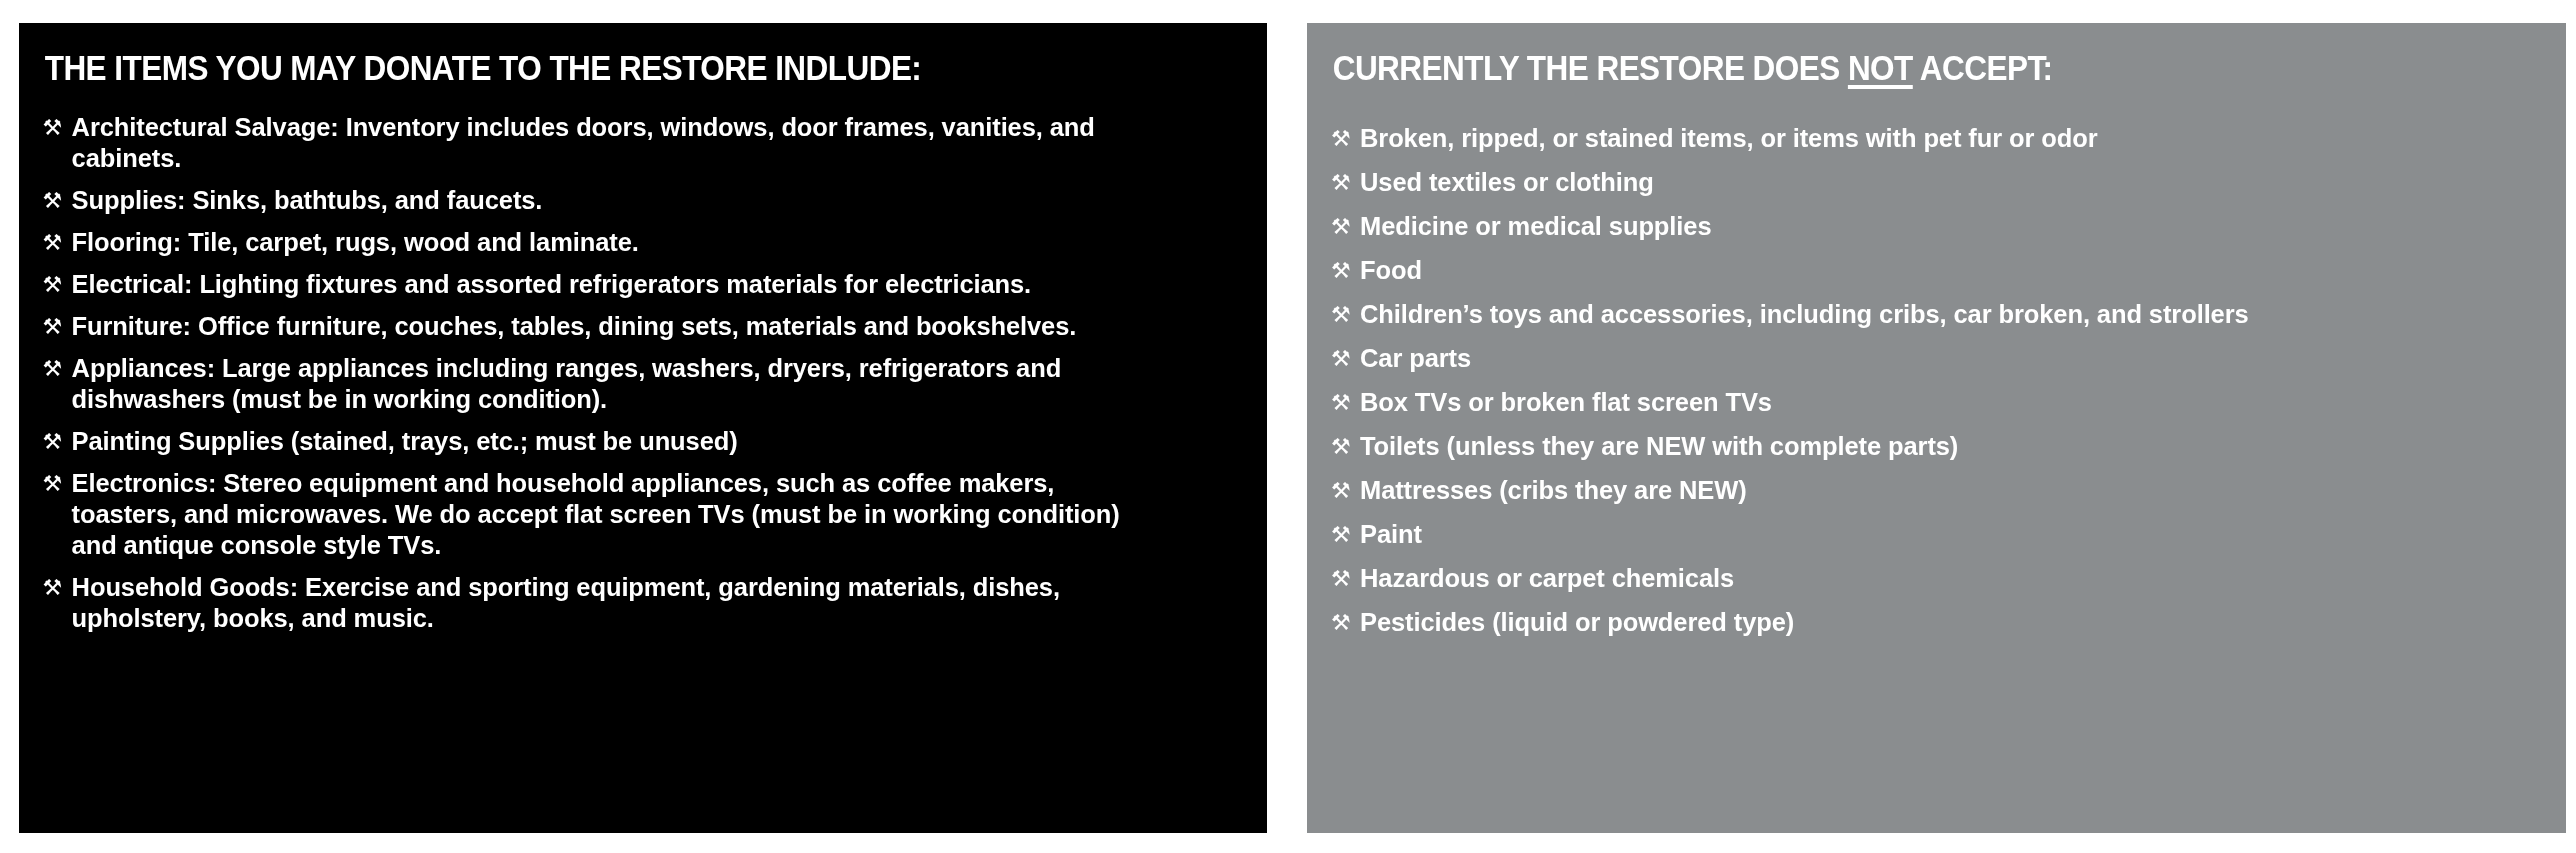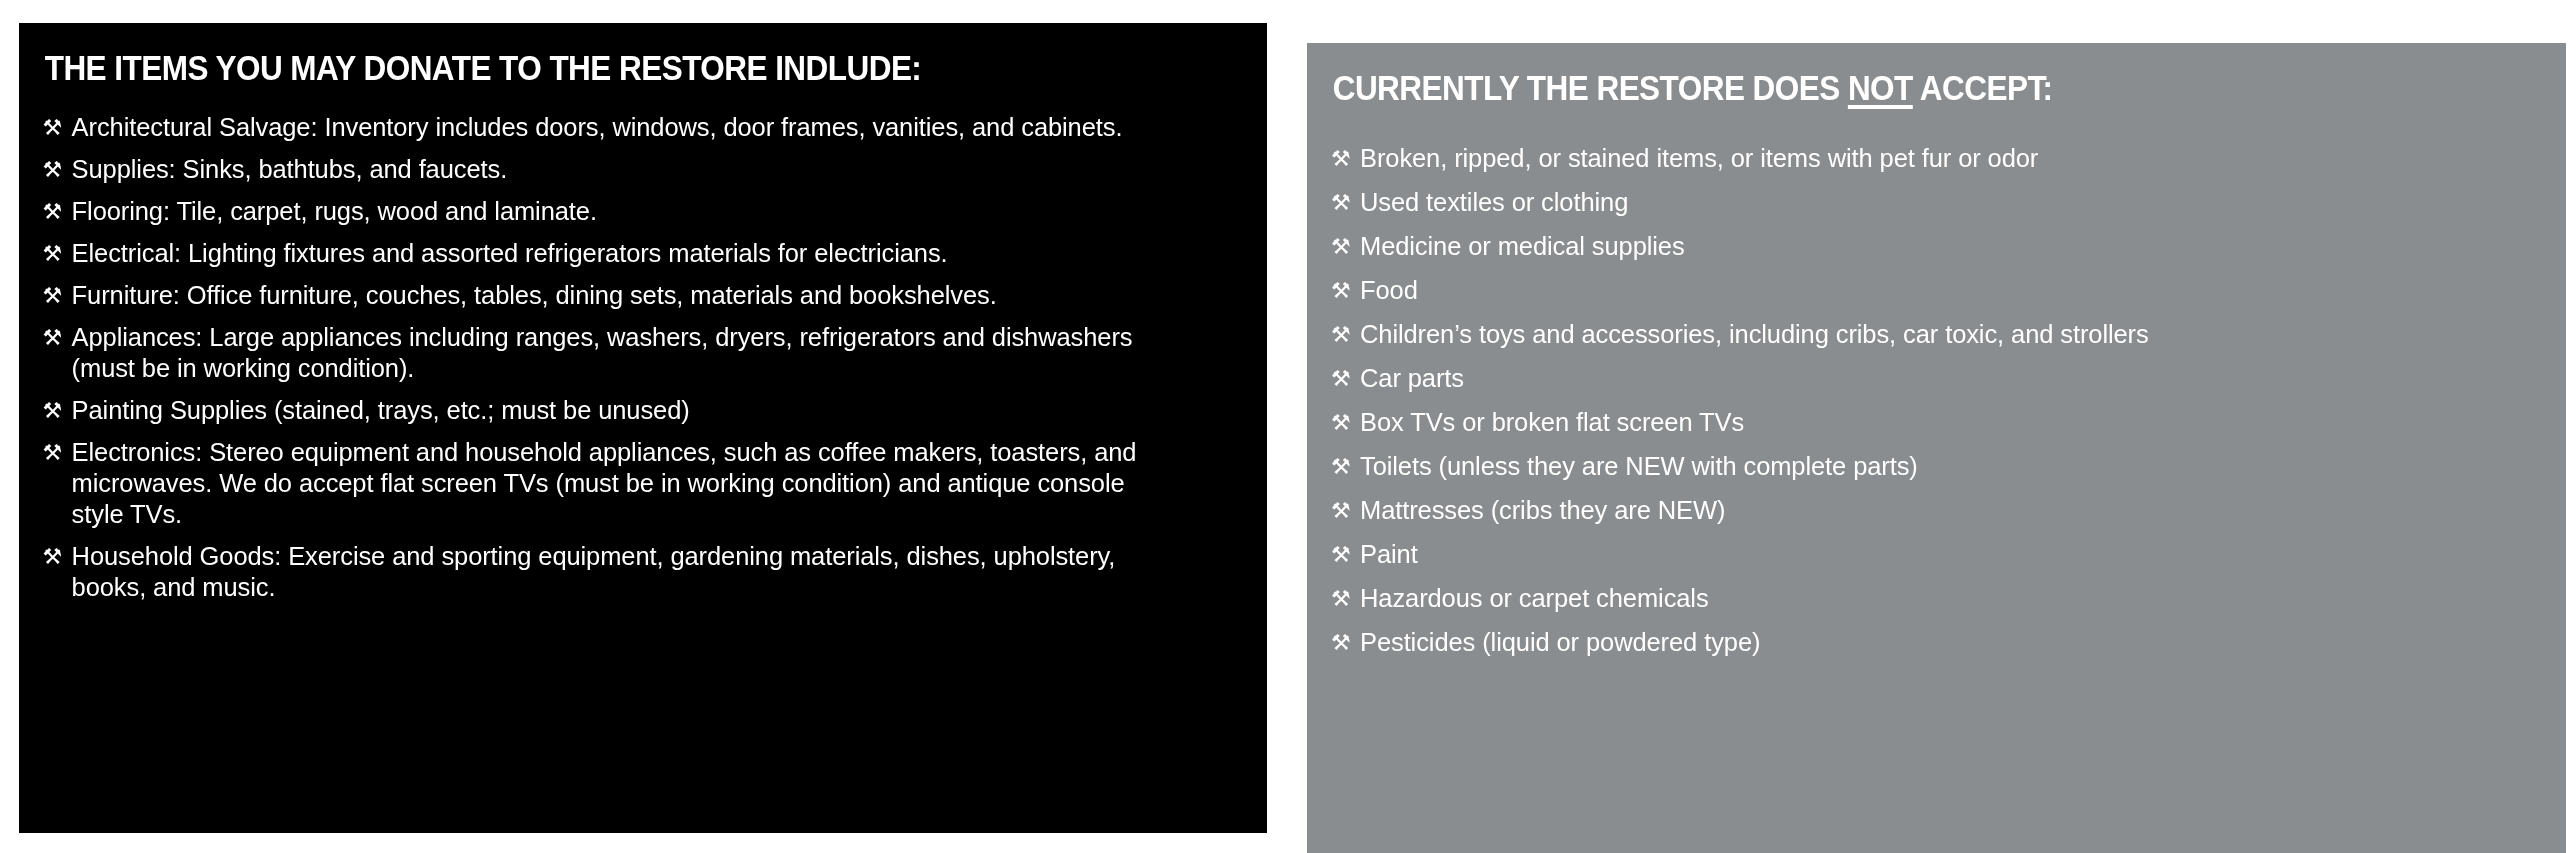--- a/index.html
+++ b/index.html
@@ -34,21 +34,20 @@
     width: 1248px;
     background: #000000;
     padding: 20.4px 24px 18.6px 24px;
   }
 
   .panel-reject {
     left: 1307px;
     width: 1259px;
     background: #8A8D8F;
     padding: 20.4px 24px 18.6px 24px;
-    margin-top: 20px;
   }
 
   .panel-title {
     color: #ffffff;
     font-weight: bold;
     font-size: 35px;
     line-height: 1.18;
     letter-spacing: -0.6px;
     transform: scaleX(0.90);
     transform-origin: left center;
@@ -92,20 +91,21 @@
     top: 0;
     width: 22px;
     color: #ffffff;
     font-size: 22px;
     line-height: 31px;
     text-align: left;
   }
 
   .bullet-text {
     display: block;
+    font-weight: bold;
   }
 
   
   .panel-accept .bullet-item { max-width: 1095px; }
 </style>
 </head>
 <body>
 
 <div id="board">
 
@@ -167,21 +167,21 @@
         <li class="bullet-item">
           <span class="bullet-mark">⚒</span>
           <span class="bullet-text">Medicine or medical supplies</span>
         </li>
         <li class="bullet-item">
           <span class="bullet-mark">⚒</span>
           <span class="bullet-text">Food</span>
         </li>
         <li class="bullet-item">
           <span class="bullet-mark">⚒</span>
-          <span class="bullet-text">Children’s toys and accessories, including cribs, car toxic, and strollers</span>
+          <span class="bullet-text">Children’s toys and accessories, including cribs, car broken, and strollers</span>
         </li>
         <li class="bullet-item">
           <span class="bullet-mark">⚒</span>
           <span class="bullet-text">Car parts</span>
         </li>
         <li class="bullet-item">
           <span class="bullet-mark">⚒</span>
           <span class="bullet-text">Box TVs or broken flat screen TVs</span>
         </li>
         <li class="bullet-item">

